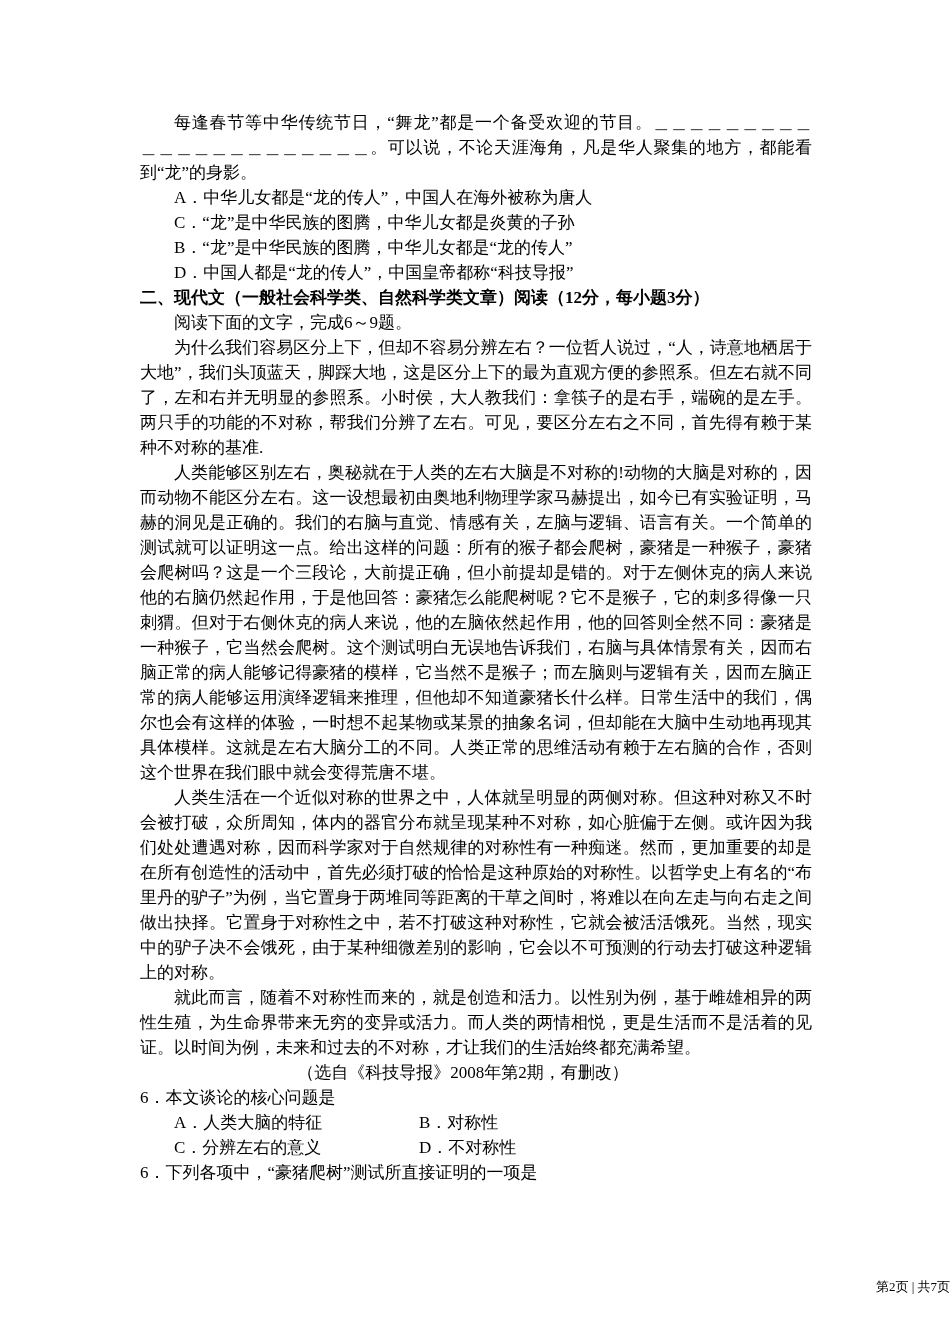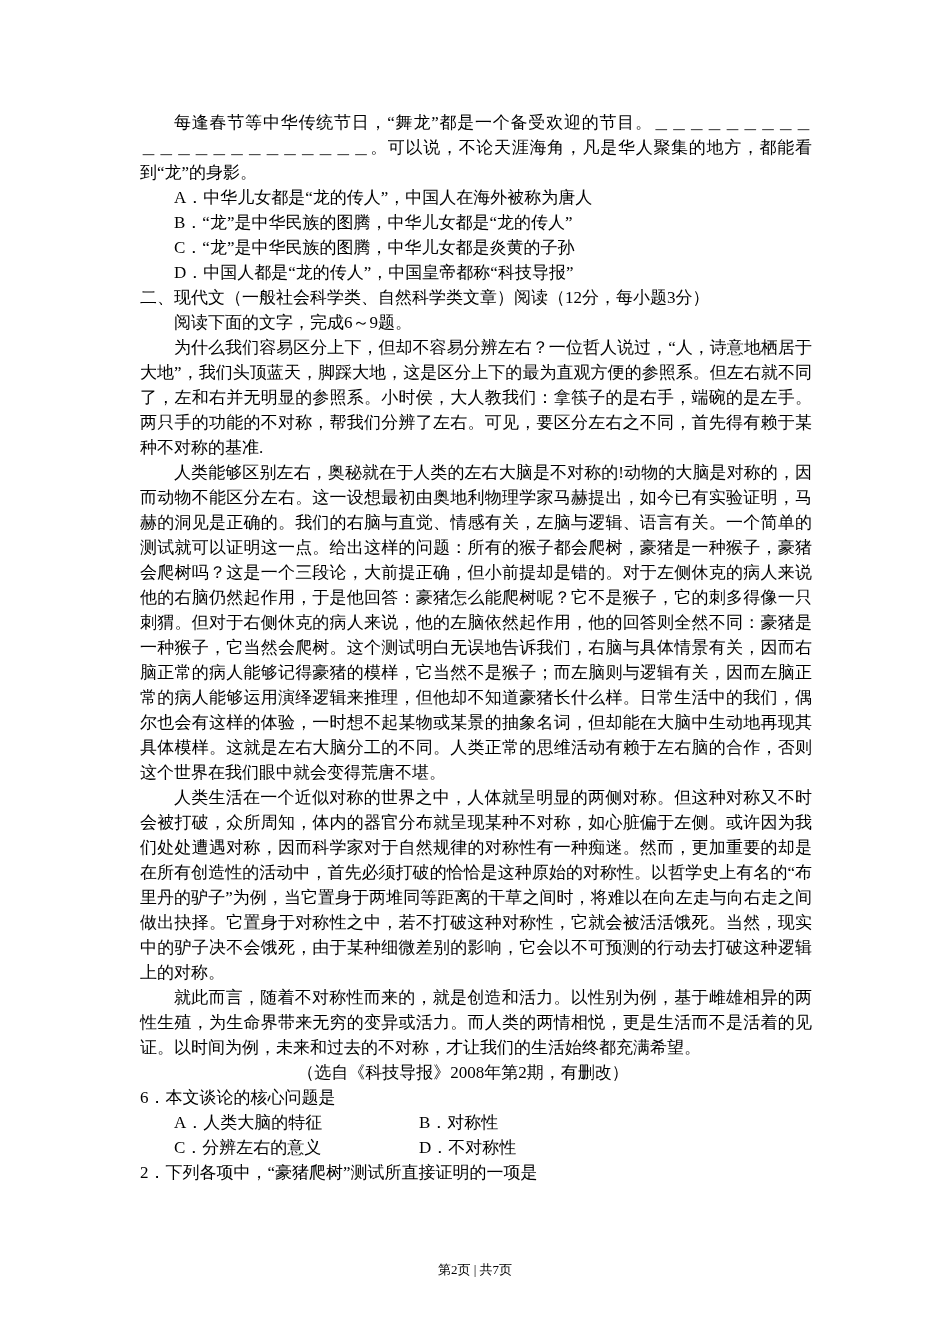--- a/index.html
+++ b/index.html
@@ -21,58 +21,58 @@
     font-size: 17px;
     line-height: 25px;
     text-align: justify;
   }
   .para { text-indent: 2em; }
   .blank { letter-spacing: 0; white-space: nowrap; }
   .options-block { padding-left: 2em; }
   .option-line { text-indent: 0; }
   .section-heading {
     font-size: 17px;
-    font-weight: normal;
+    font-weight: bold;
     line-height: 25px;
   }
   .question-stem { text-indent: 0; }
   .options-grid {
     display: grid;
     grid-template-columns: 245px 1fr;
     padding-left: 2em;
   }
   .option-cell { text-indent: 0; }
   .attribution {
     text-align: center;
     padding-right: 26px;
     text-indent: 0;
   }
   .footer {
     position: absolute;
     left: 0;
-    bottom: 66px;
+    bottom: 49px;
     width: 100%;
-    text-align: center;
+    text-align: right;
     font-size: 13px;
     line-height: 16px;
     color: #000;
   }
 </style>
 </head>
 <body>
 
 <div class="page">
   <main class="content">
 
     <p class="para"><span>每逢春节等中华传统节日，“舞龙”都是一个备受欢迎的节目。</span><span class="blank">＿＿＿＿＿＿＿＿＿</span><span class="blank">＿＿＿＿＿＿＿＿＿＿＿＿＿</span><span>。可以说，不论天涯海角，凡是华人聚集的地方，都能看到“龙”的身影。</span></p>
 
     <div class="options-block">
       <p class="option-line">A．中华儿女都是“龙的传人”，中国人在海外被称为唐人</p>
+      <p class="option-line">C．“龙”是中华民族的图腾，中华儿女都是炎黄的子孙</p>
       <p class="option-line">B．“龙”是中华民族的图腾，中华儿女都是“龙的传人”</p>
-      <p class="option-line">C．“龙”是中华民族的图腾，中华儿女都是炎黄的子孙</p>
       <p class="option-line">D．中国人都是“龙的传人”，中国皇帝都称“科技导报”</p>
     </div>
 
     <h2 class="section-heading">二、现代文（一般社会科学类、自然科学类文章）阅读（12分，每小题3分）</h2>
 
     <p class="para">阅读下面的文字，完成6～9题。</p>
 
     <p class="para">为什么我们容易区分上下，但却不容易分辨左右？一位哲人说过，“人，诗意地栖居于大地”，我们头顶蓝天，脚踩大地，这是区分上下的最为直观方便的参照系。但左右就不同了，左和右并无明显的参照系。小时侯，大人教我们：拿筷子的是右手，端碗的是左手。两只手的功能的不对称，帮我们分辨了左右。可见，要区分左右之不同，首先得有赖于某种不对称的基准.</p>
     <p class="para">人类能够区别左右，奥秘就在于人类的左右大脑是不对称的!动物的大脑是对称的，因而动物不能区分左右。这一设想最初由奥地利物理学家马赫提出，如今已有实验证明，马赫的洞见是正确的。我们的右脑与直觉、情感有关，左脑与逻辑、语言有关。一个简单的测试就可以证明这一点。给出这样的问题：所有的猴子都会爬树，豪猪是一种猴子，豪猪会爬树吗？这是一个三段论，大前提正确，但小前提却是错的。对于左侧休克的病人来说他的右脑仍然起作用，于是他回答：豪猪怎么能爬树呢？它不是猴子，它的刺多得像一只刺猬。但对于右侧休克的病人来说，他的左脑依然起作用，他的回答则全然不同：豪猪是一种猴子，它当然会爬树。这个测试明白无误地告诉我们，右脑与具体情景有关，因而右脑正常的病人能够记得豪猪的模样，它当然不是猴子；而左脑则与逻辑有关，因而左脑正常的病人能够运用演绎逻辑来推理，但他却不知道豪猪长什么样。日常生活中的我们，偶尔也会有这样的体验，一时想不起某物或某景的抽象名词，但却能在大脑中生动地再现其具体模样。这就是左右大脑分工的不同。人类正常的思维活动有赖于左右脑的合作，否则这个世界在我们眼中就会变得荒唐不堪。</p>
     <p class="para">人类生活在一个近似对称的世界之中，人体就呈明显的两侧对称。但这种对称又不时会被打破，众所周知，体内的器官分布就呈现某种不对称，如心脏偏于左侧。或许因为我们处处遭遇对称，因而科学家对于自然规律的对称性有一种痴迷。然而，更加重要的却是在所有创造性的活动中，首先必须打破的恰恰是这种原始的对称性。以哲学史上有名的“布里丹的驴子”为例，当它置身于两堆同等距离的干草之间时，将难以在向左走与向右走之间做出抉择。它置身于对称性之中，若不打破这种对称性，它就会被活活饿死。当然，现实中的驴子决不会饿死，由于某种细微差别的影响，它会以不可预测的行动去打破这种逻辑上的对称。</p>
@@ -81,20 +81,20 @@
     <p class="attribution">（选自《科技导报》2008年第2期，有删改）</p>
 
     <p class="question-stem">6．本文谈论的核心问题是</p>
     <div class="options-grid">
       <p class="option-cell">A．人类大脑的特征</p>
       <p class="option-cell">B．对称性</p>
       <p class="option-cell">C．分辨左右的意义</p>
       <p class="option-cell">D．不对称性</p>
     </div>
 
-    <p class="question-stem">2．下列各项中，“豪猪爬树”测试所直接证明的一项是</p>
+    <p class="question-stem">6．下列各项中，“豪猪爬树”测试所直接证明的一项是</p>
 
   </main>
 
   <footer class="footer">
     <span>第2页 | 共7页</span>
   </footer>
 </div>
 
 </body></html>

